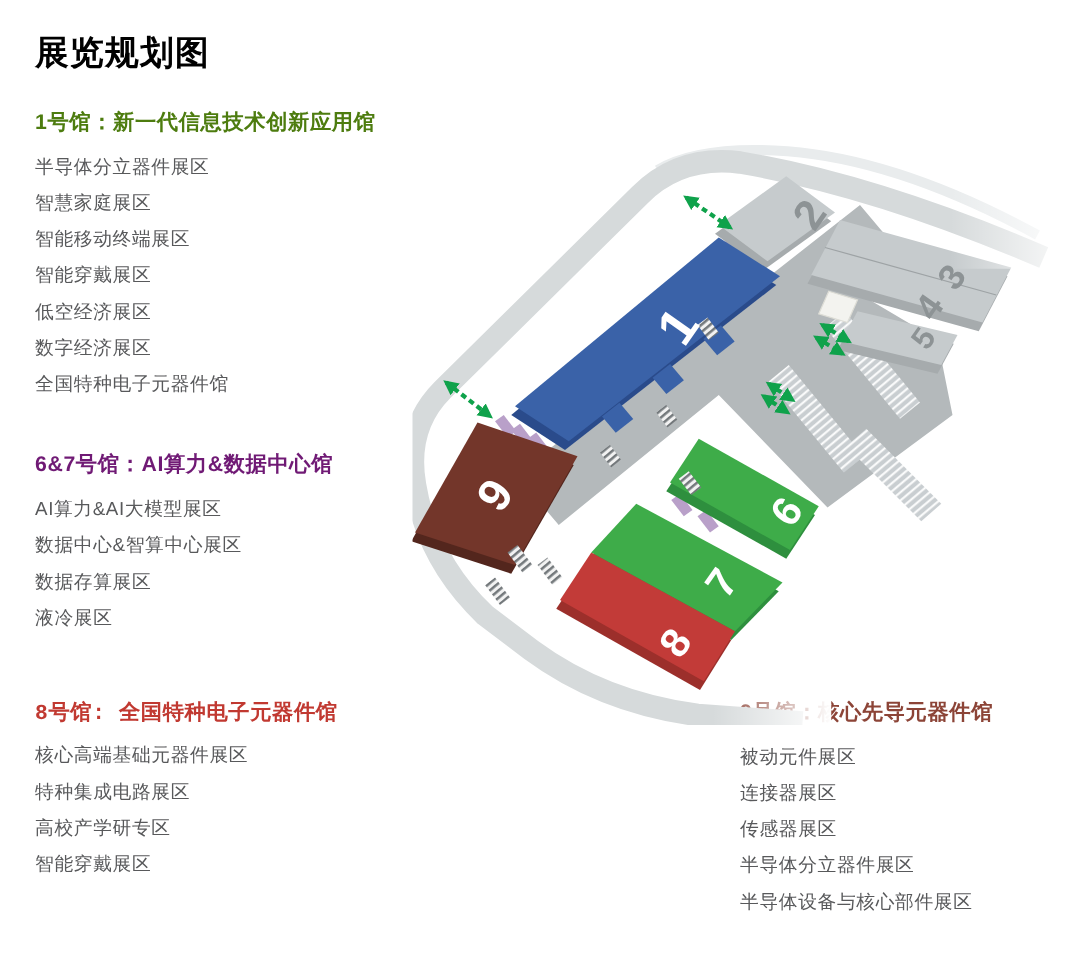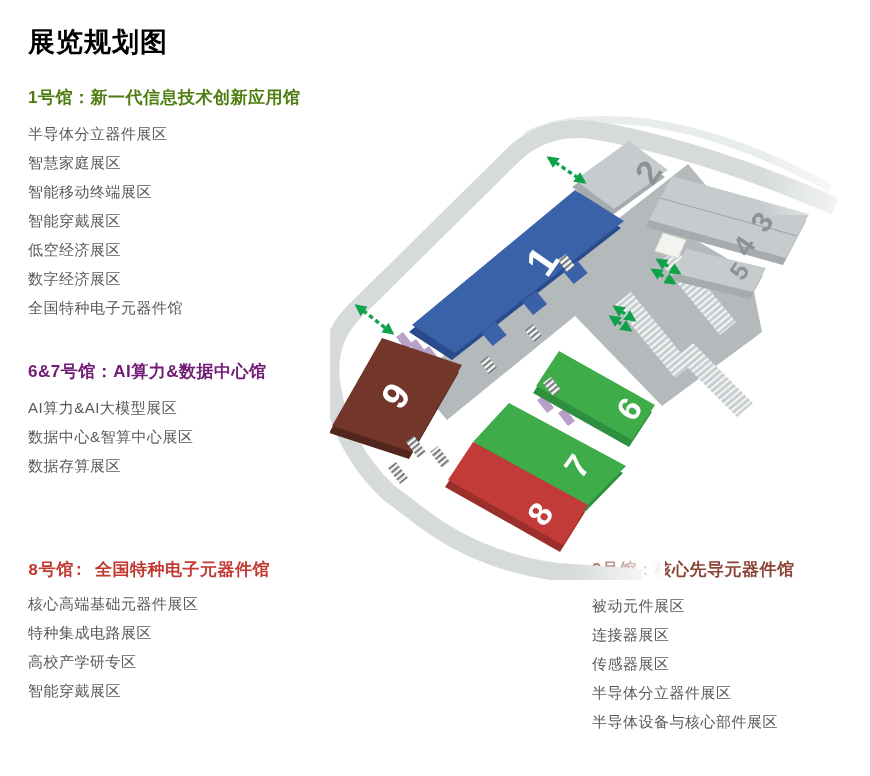--- a/index.html
+++ b/index.html
@@ -35,20 +35,21 @@
     <div class="item">全国特种电子元器件馆</div>
   </div>
 </div>
 
 <div class="section sec-67">
   <h2>6&amp;7号馆：AI算力&amp;数据中心馆</h2>
   <div>
     <div class="item">AI算力&amp;AI大模型展区</div>
     <div class="item">数据中心&amp;智算中心展区</div>
     <div class="item">数据存算展区</div>
+    <div class="item">液冷展区</div>
   </div>
 </div>
 
 <div class="section sec-8">
   <h2>8号馆: 全国特种电子元器件馆</h2>
   <div>
     <div class="item">核心高端基础元器件展区</div>
     <div class="item">特种集成电路展区</div>
     <div class="item">高校产学研专区</div>
     <div class="item">智能穿戴展区</div>

